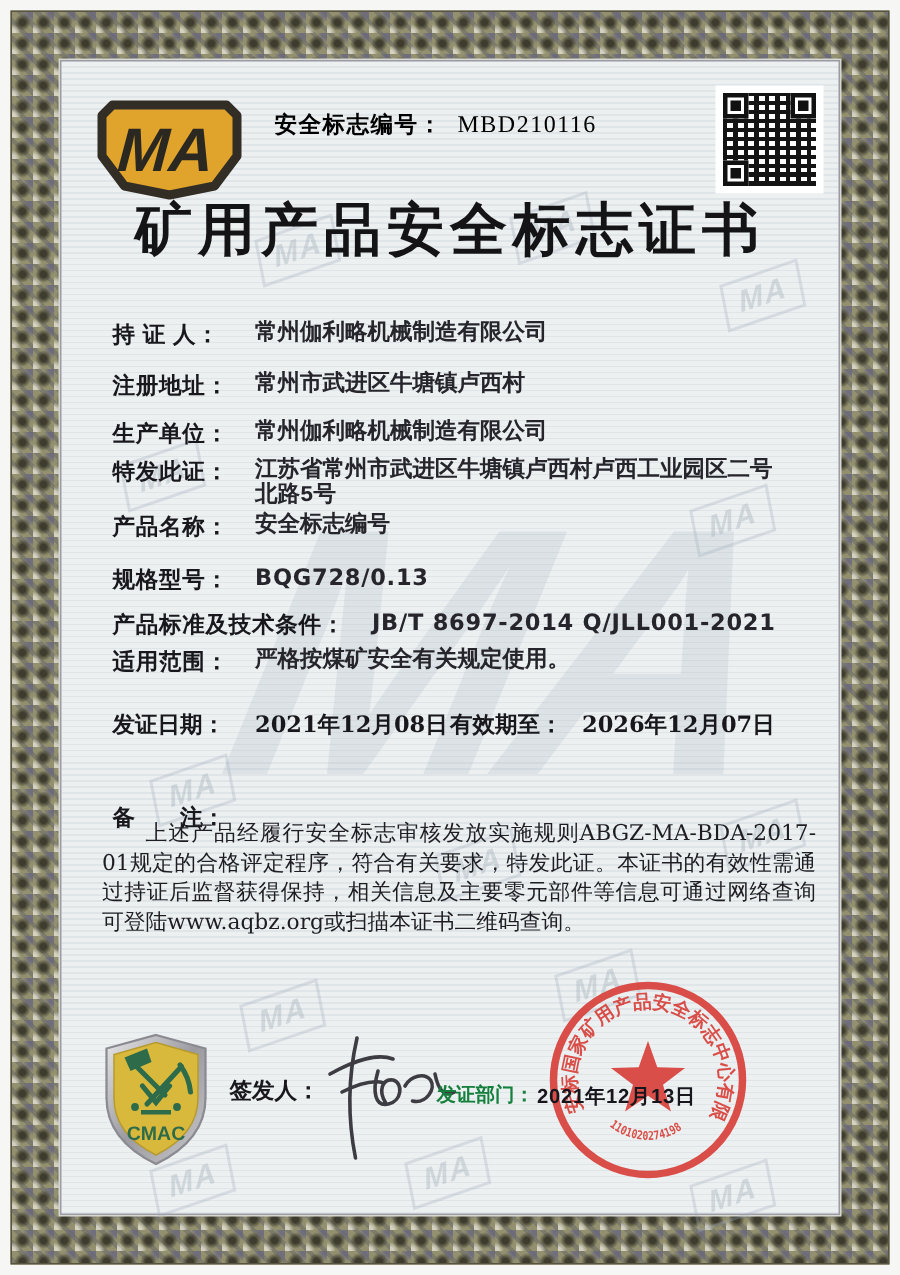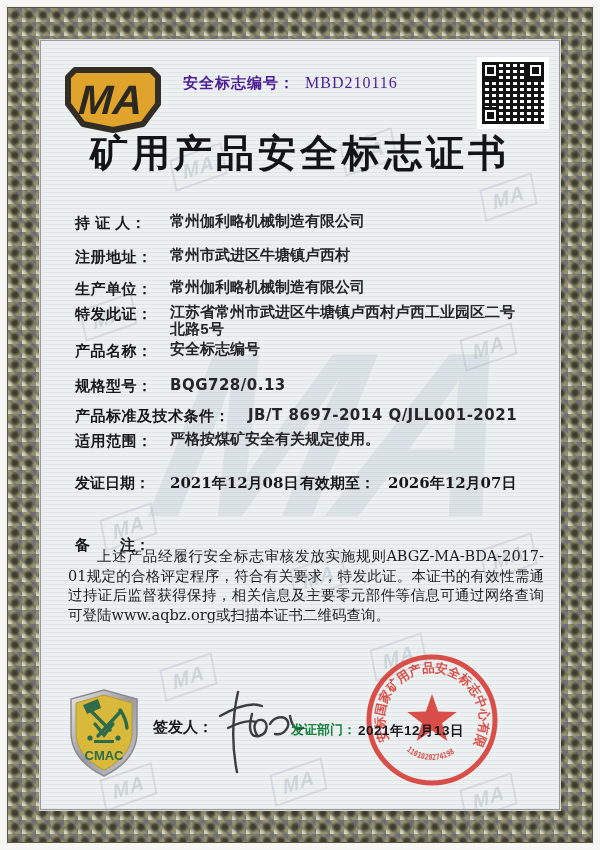--- a/index.html
+++ b/index.html
@@ -36,21 +36,21 @@
     padding:4px 9px; transform:rotate(-19deg) skewX(-8deg);
     letter-spacing:1px; pointer-events:none;
   }
   .wm-big {
     position:absolute; color:rgba(168,184,196,.24); font-weight:900; font-style:italic;
     transform:skewX(-12deg); line-height:.8; pointer-events:none; letter-spacing:-10px;
   }
 
   
   .ma-logo { position:absolute; left:64px; top:66px; }
-  .certno { position:absolute; left:183px; top:74px; font-size:15px; color:#4c1d95; font-family:"Liberation Serif", serif; }
+  .certno { position:absolute; left:183px; top:74px; font-size:15px; color:#000000; font-family:"Liberation Serif", serif; }
   .certno .lab { font-weight:600; letter-spacing:1px; }
   .certno .val { margin-left:10px; font-size:16px; letter-spacing:1px; }
   .qr { position:absolute; left:477px; top:57px; width:72px; height:72px; background:#fff; padding:5px; }
   .qr-noise { position:absolute; inset:5px;
     background-image:
       repeating-linear-gradient(0deg, #141414 0 3px, rgba(0,0,0,0) 3px 6px),
       repeating-linear-gradient(90deg, #141414 0 3px, #fff 3px 7px);
   }
   .finder { position:absolute; width:17px; height:17px; border:3px solid #111; background:#fff; }
   .finder::after { content:""; position:absolute; inset:2px; background:#111; }

